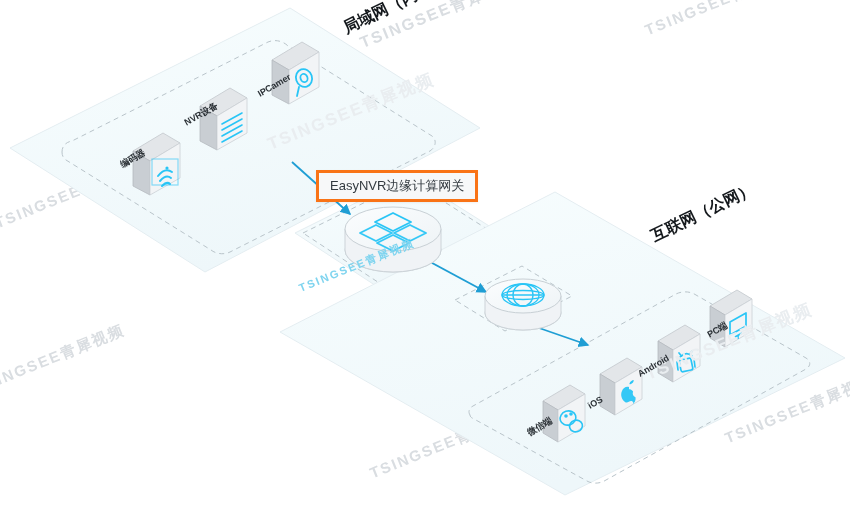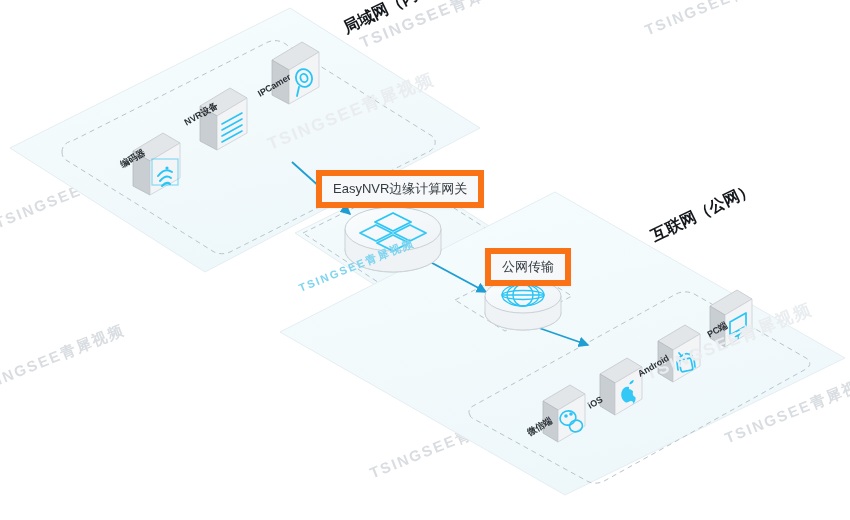--- a/index.html
+++ b/index.html
@@ -25,21 +25,21 @@
   .wm-blue{color:#7fd4ef;}
   .wm-dark{color:#d9dde1;}
   .floatlabel{
     position:absolute;
     background:#f7f8f9;
     color:#333a40;
     font-size:13px;
     padding:5px 11px;
     white-space:nowrap;
     box-shadow:0 1px 2px rgba(0,0,0,0.06);
-    border:6px solid #f97316;
+    border:3px solid #f97316;
     line-height:1.25;
   }
   .devlabel{
     position:absolute;
     color:#2b3136;
     font-size:9px;
     font-weight:bold;
     white-space:nowrap;
     transform-origin:left top;
     user-select:none;
@@ -233,15 +233,14 @@
   <div class="devlabel" style="left:118px;top:160px;transform:rotate(-30deg);">编码器</div>
   <div class="devlabel" style="left:182px;top:118px;transform:rotate(-30deg);">NVR设备</div>
   <div class="devlabel" style="left:256px;top:90px;transform:rotate(-30deg);">IPCamer</div>
 
   <div class="devlabel" style="left:525px;top:428px;transform:rotate(-30deg);">微信端</div>
   <div class="devlabel" style="left:586px;top:402px;transform:rotate(-30deg);">iOS</div>
   <div class="devlabel" style="left:636px;top:370px;transform:rotate(-30deg);">Android</div>
   <div class="devlabel" style="left:705px;top:330px;transform:rotate(-30deg);">PC端</div>
 
   <div class="floatlabel" style="left:316px;top:170px;">EasyNVR边缘计算网关</div>
-  <div class="floatlabel" style="left:485px;top:248px;">公网传输</div>
 
 </div>
 
 </body></html>

